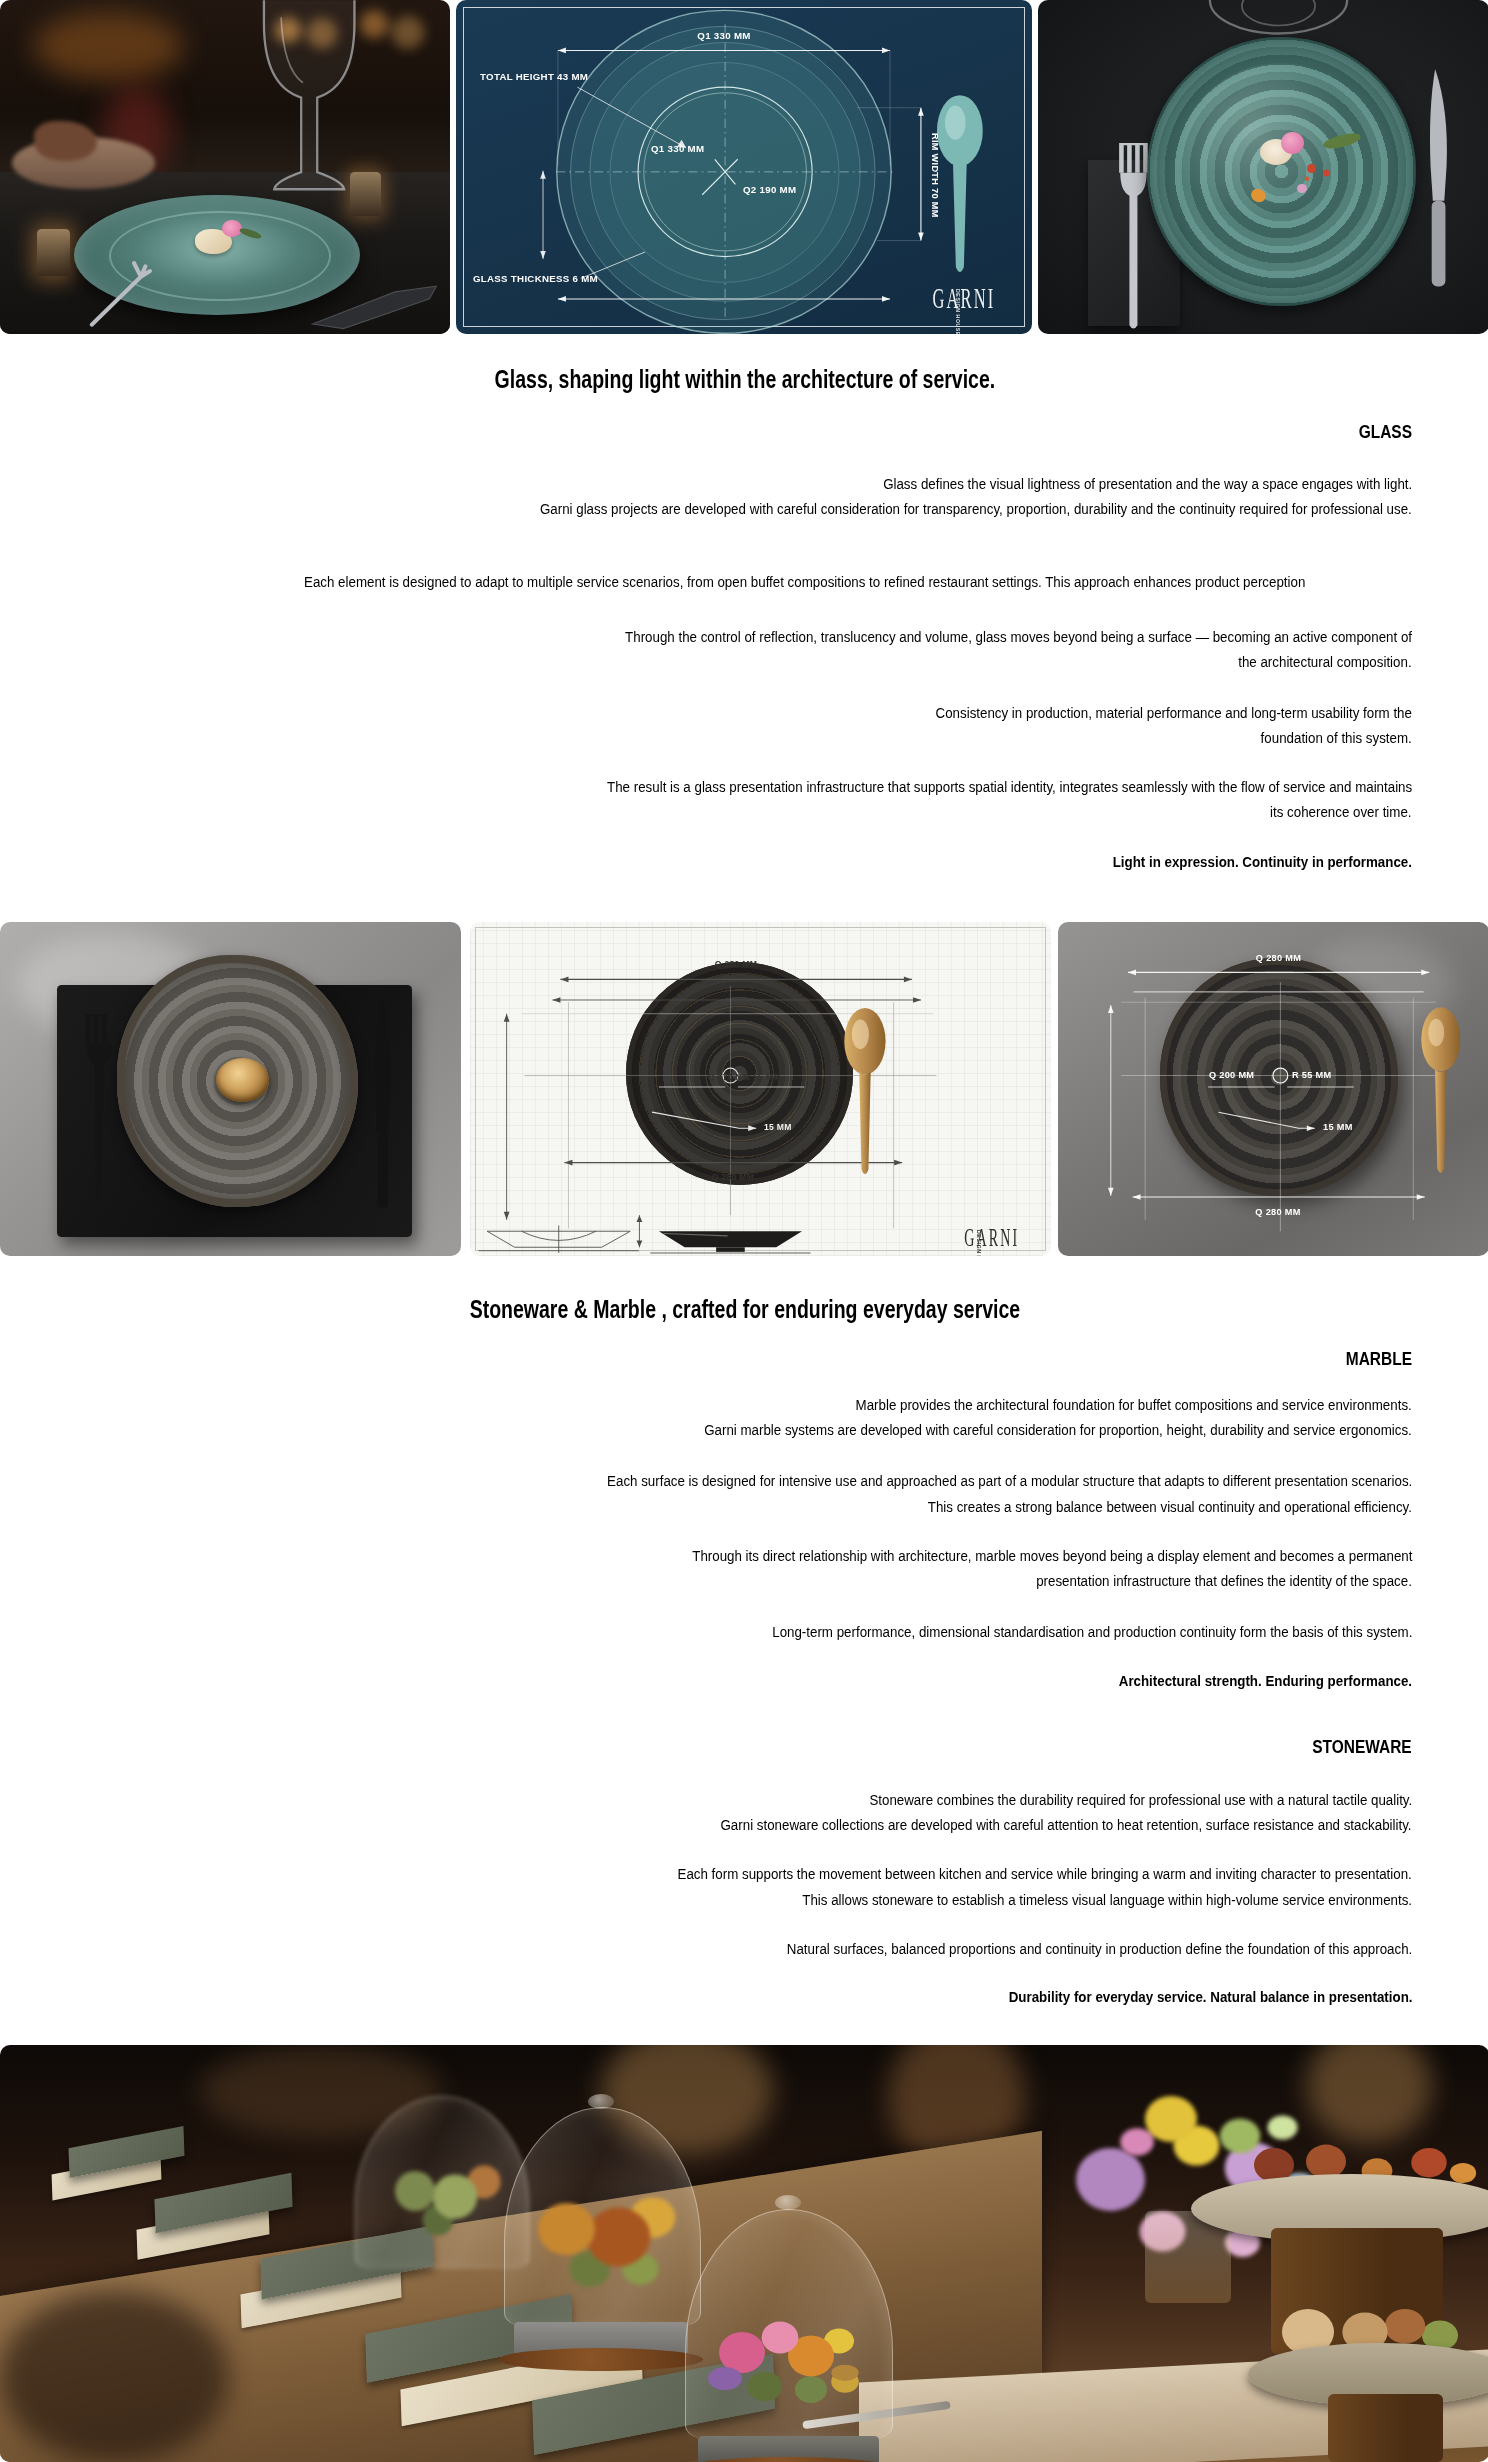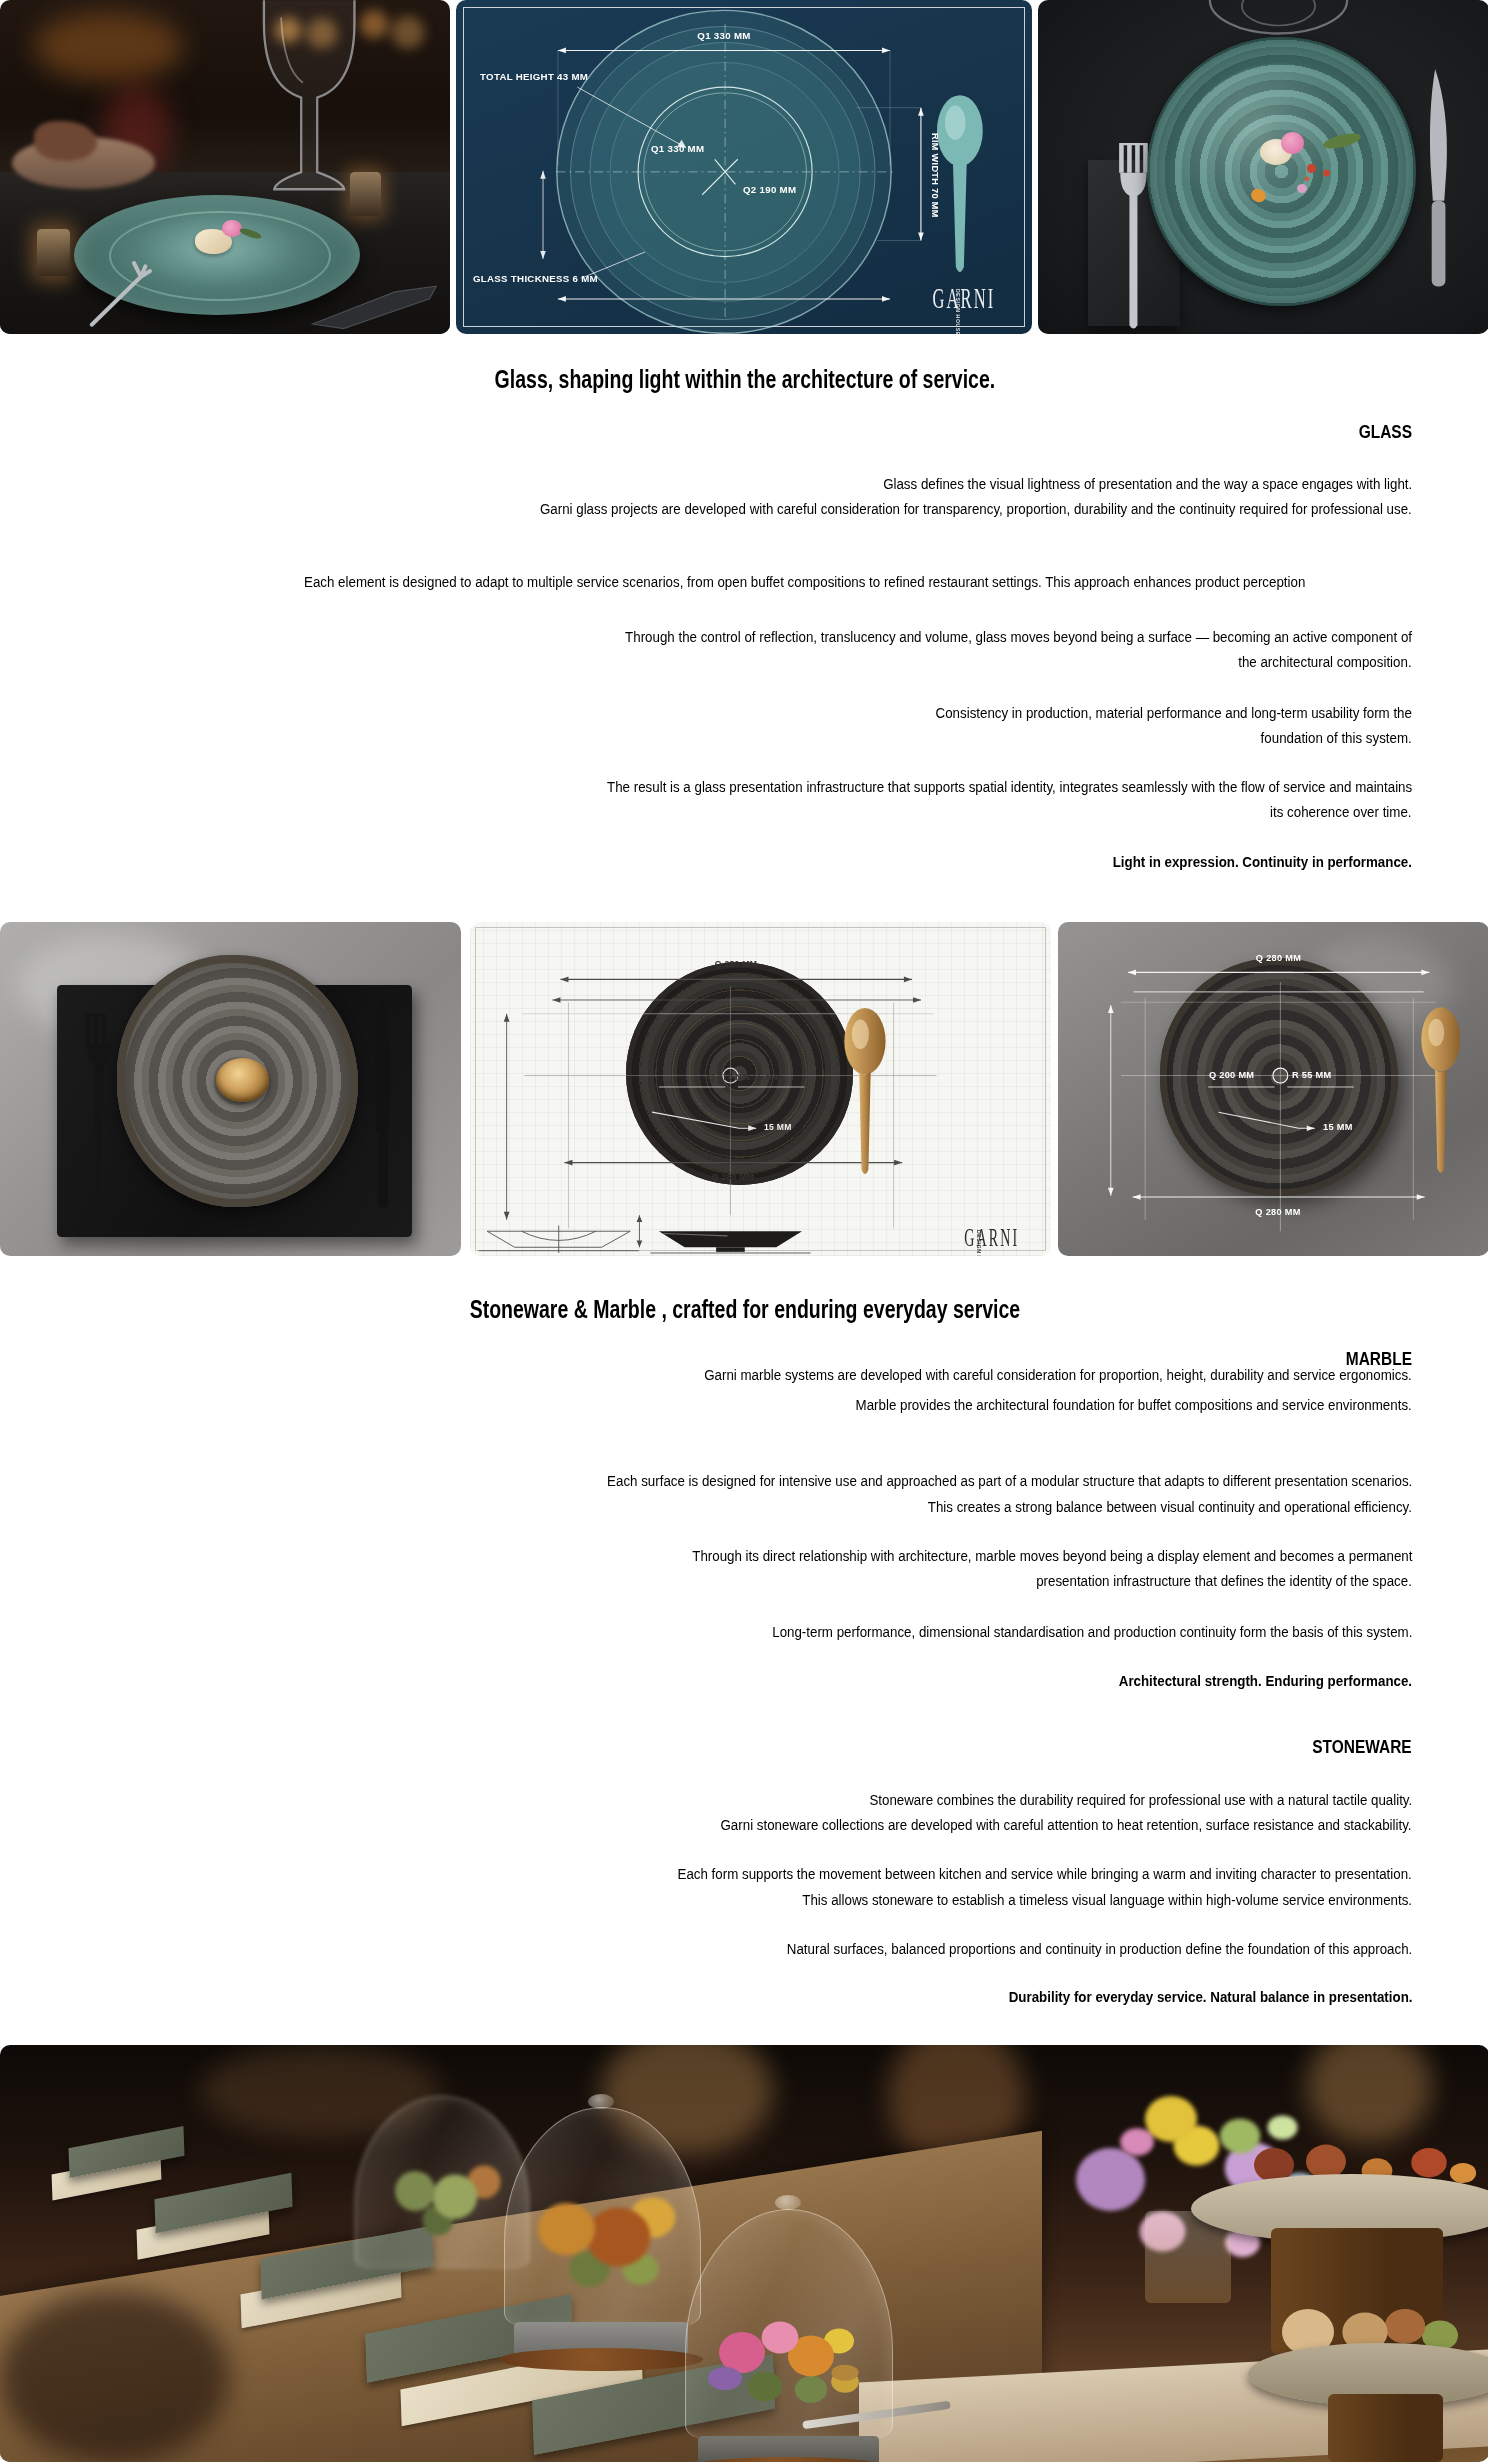--- a/index.html
+++ b/index.html
@@ -339,21 +339,21 @@
     <span class="dimlabel" style="left:265px;top:200px;font-size:9.2px;">15 MM</span>
     <span class="dimlabel c" style="left:74px;top:285px;width:292px;font-size:9.2px;">Q 280 MM</span>
   </div>
 
   <div class="h-line" style="top:1295px;">
     <span class="cond">Stoneware &amp; Marble , crafted for enduring everyday service</span>
   </div>
   <div class="pline s lbl" style="top:1346px;"><span class="cond">MARBLE</span></div>
 
   <div class="pline s" style="top:1392px;"><span class="cond">Marble provides the architectural foundation for buffet compositions and service environments.</span></div>
-  <div class="pline s" style="top:1362px;"><span class="cond">Garni marble systems are developed with careful consideration for proportion, height, durability and service ergonomics.</span></div>
+  <div class="pline s" style="top:1417px;"><span class="cond">Garni marble systems are developed with careful consideration for proportion, height, durability and service ergonomics.</span></div>
   <div class="pline s" style="top:1468px;"><span class="cond">Each surface is designed for intensive use and approached as part of a modular structure that adapts to different presentation scenarios.</span></div>
   <div class="pline s" style="top:1494px;"><span class="cond">This creates a strong balance between visual continuity and operational efficiency.</span></div>
   <div class="pline s" style="top:1543px;"><span class="cond">Through its direct relationship with architecture, marble moves beyond being a display element and becomes a permanent</span></div>
   <div class="pline s" style="top:1568px;"><span class="cond">presentation infrastructure that defines the identity of the space.</span></div>
   <div class="pline s" style="top:1619px;"><span class="cond">Long-term performance, dimensional standardisation and production continuity form the basis of this system.</span></div>
   <div class="pline s bold" style="top:1668px;"><span class="cond">Architectural strength. Enduring performance.</span></div>
 
   <div class="pline s lbl" style="top:1734px;"><span class="cond">STONEWARE</span></div>
   <div class="pline s" style="top:1787px;"><span class="cond">Stoneware combines the durability required for professional use with a natural tactile quality.</span></div>
   <div class="pline s" style="top:1812px;"><span class="cond">Garni stoneware collections are developed with careful attention to heat retention, surface resistance and stackability.</span></div>

